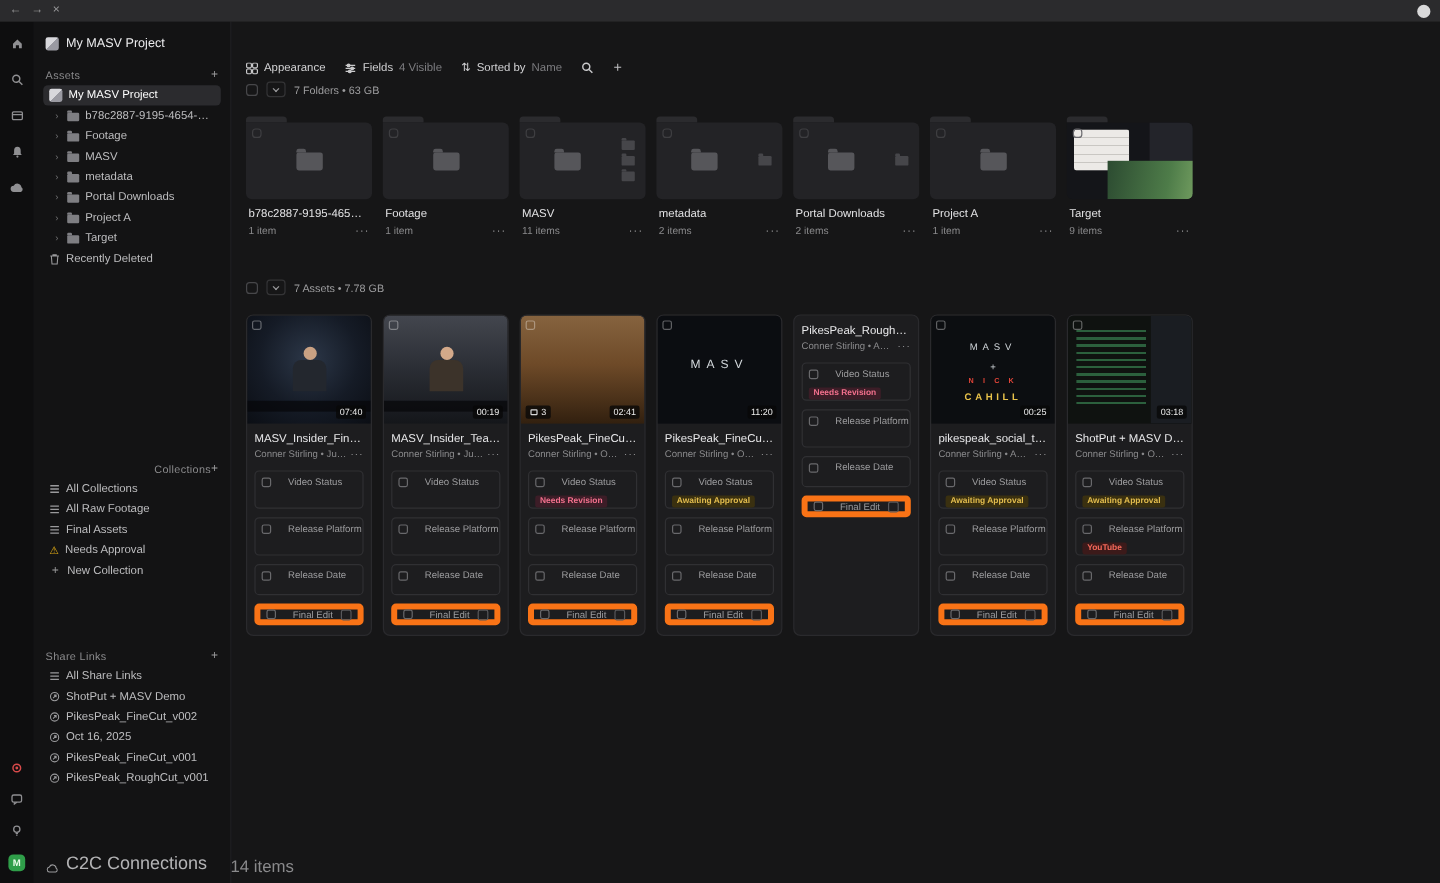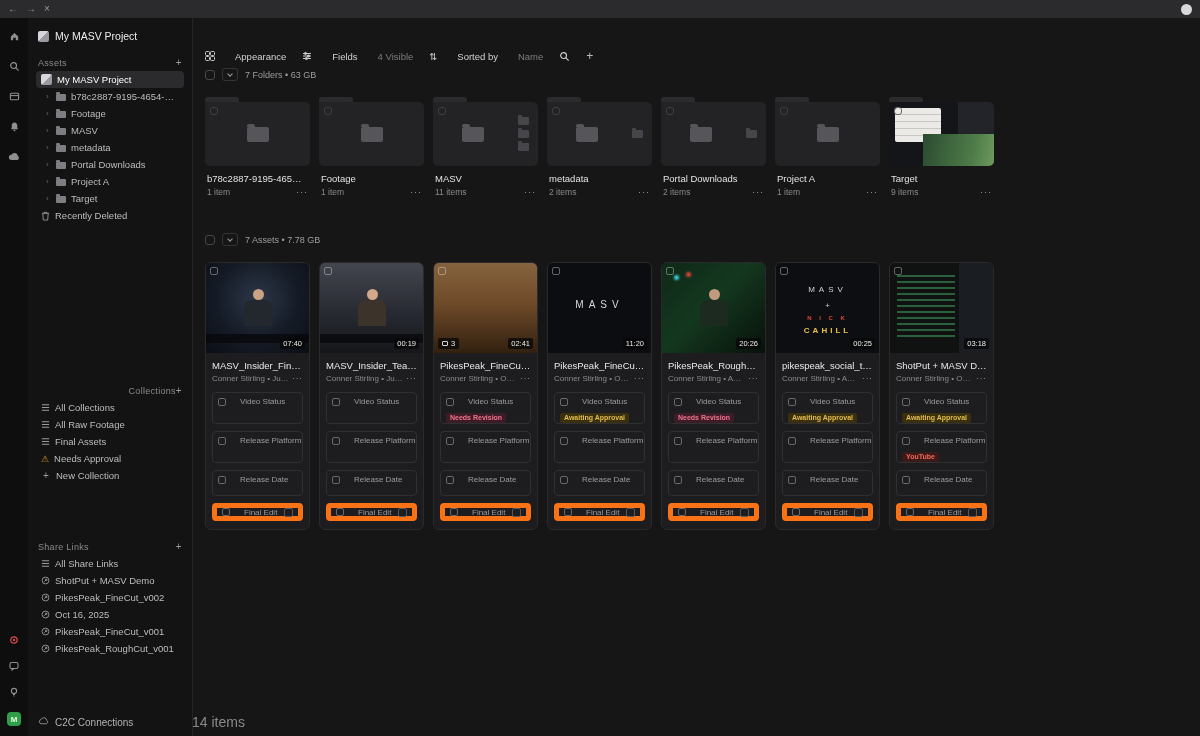--- a/index.html
+++ b/index.html
@@ -32,26 +32,26 @@
   .tree-row.sel { background:#2b2b2e; color:#fff; }
   .tree-row.indent { padding-left:10px; }
   .chev { color:#6a6a6c; font-size:8px; width:5px; flex:0 0 auto; }
   .lbl { white-space:nowrap; overflow:hidden; text-overflow:ellipsis; flex:1; }
   .fico { width:10px; height:7px; background:#7e7e82; border-radius:1px; position:relative; flex:0 0 auto; margin-top:2px; }
   .fico::before { content:""; position:absolute; top:-2px; left:0; width:4px; height:2px; background:#7e7e82; border-radius:1px 1px 0 0; }
   .warn { color:#d9a514; font-size:9px; flex:0 0 auto; }
   .plus-ic { color:#9a9a9c; font-size:10px; width:10px; text-align:center; flex:0 0 auto; }
   .mt-collections { margin-top:158px;justify-content:flex-end; }
   .mt-share { margin-top:54px; }
-  .c2c { position:absolute; bottom:8px; left:10px; display:flex; gap:6px; align-items:flex-start; color:#b3b3b5; font-size:10px; }
+  .c2c { position:absolute; bottom:8px; left:10px; display:flex; gap:6px; align-items:flex-end; color:#b3b3b5; font-size:15px; }
 
   
   .main { position:absolute; top:18px; left:193px; right:0; bottom:0; background:#161617; padding-left:12px; }
   .toolbar { display:flex; align-items:center; gap:16px; height:24px; margin-top:26px; font-size:9.5px; color:#d2d2d4; }
-  .tb-item { display:flex; align-items:center; gap:20px; }
+  .tb-item { display:flex; align-items:flex-end; gap:5px; }
   .tb-sub { color:#7d7d80; }
   .tb-plus { color:#bdbdbf; font-size:12px; }
 
   .group-head { display:flex; align-items:center; gap:7px; font-size:9px; color:#9d9d9f; }
   .gh1 { }
   .gh2 { margin-top:36px; }
   .cb { width:10px; height:10px; border:1px solid #47474a; border-radius:3px; background:transparent; }
   .gchev { width:16px; height:13px; border:1px solid #343436; border-radius:3px; display:flex; align-items:center; justify-content:center; }
   .chev-down { width:4px; height:4px; border-right:1px solid #9a9a9c; border-bottom:1px solid #9a9a9c; transform:rotate(45deg); margin-top:-2px; }
 
@@ -648,28 +648,20 @@
               <div class="flabel">
                 <span class="fic"></span>
                 <span>Final Edit</span>
               </div>
               <span class="cb2"></span>
             </div>
         </div>
       </div>
 
       <div class="acard">
-        <div class="athumb t5">
-          <span class="cb"></span>
-          <span class="glow-c"></span>
-            <span class="glow-r"></span>
-          <span class="head"></span>
-            <span class="torso"></span>
-          <span class="dur">20:26</span>
-        </div>
         <div class="aname">PikesPeak_RoughCut_v00...</div>
         <div class="ameta">
             <span class="m">Conner Stirling • Aug 12,...</span>
             <span class="amenu">···</span>
           </div>
         <div class="afields">
           <div class="fbox h32"><div class="flabel">
                 <span class="fic"></span>
                 <span>Video Status</span>
               </div><span class="badge rev">Needs Revision</span></div>

